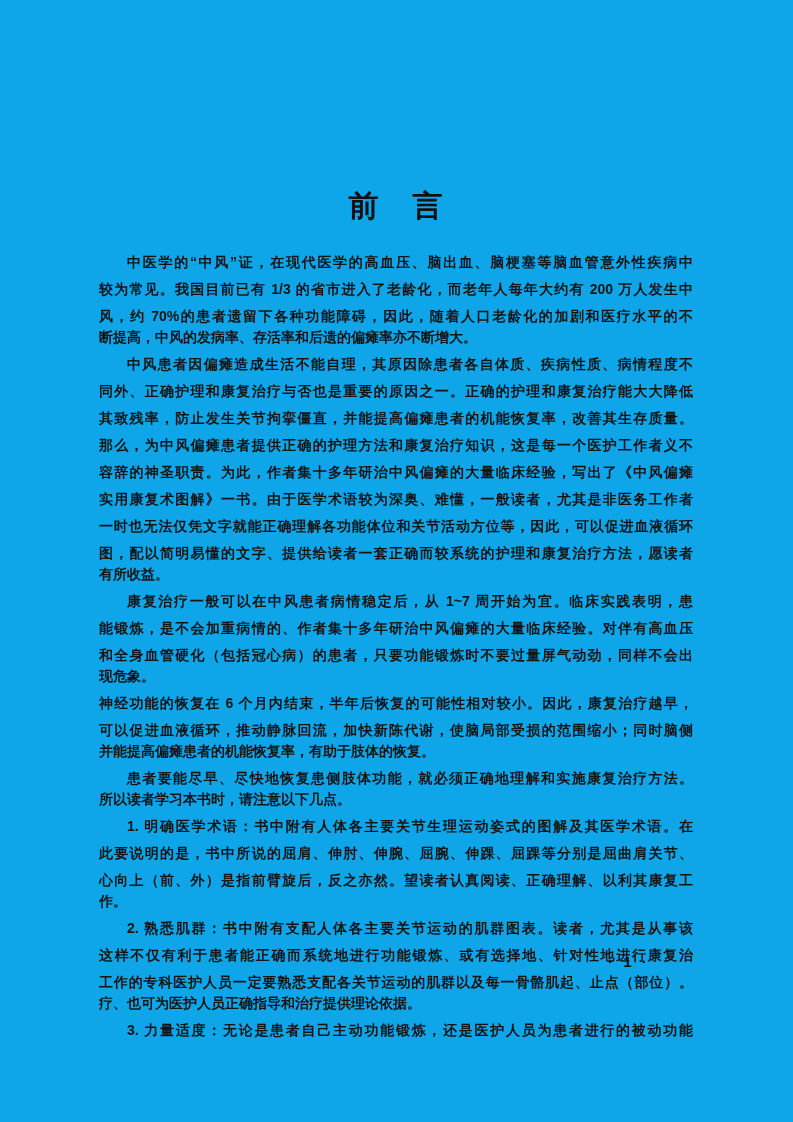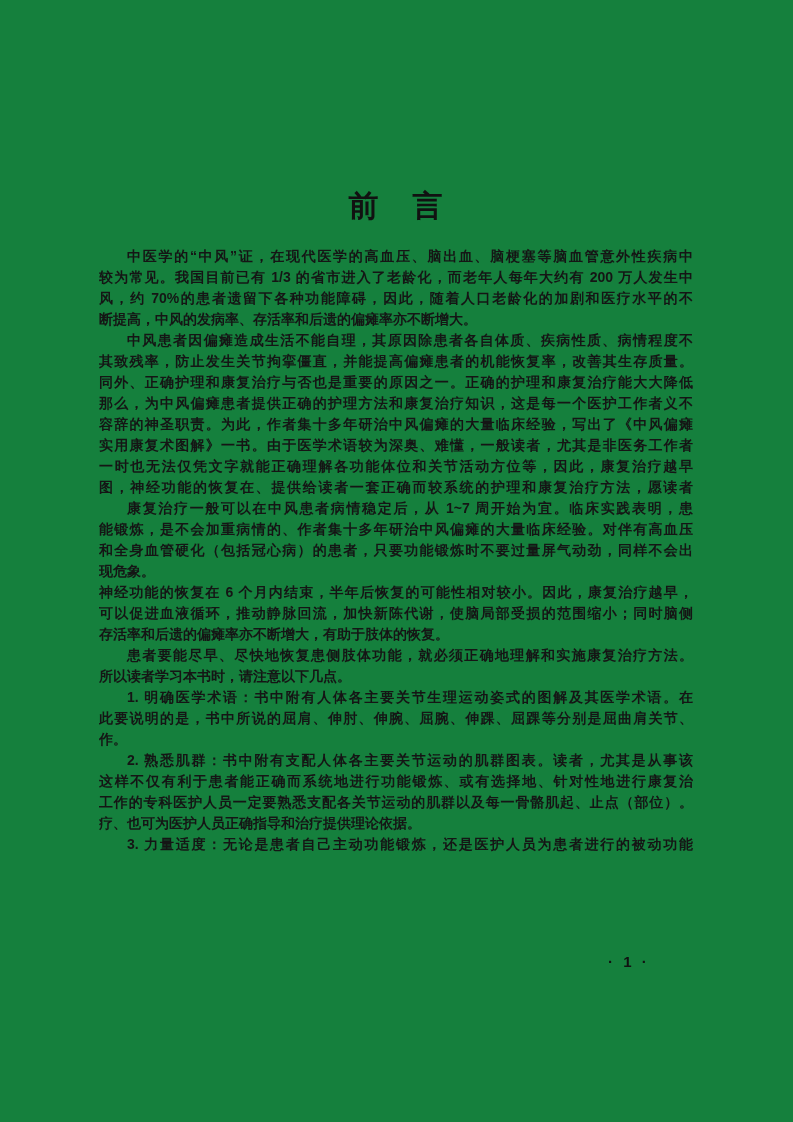--- a/index.html
+++ b/index.html
@@ -4,21 +4,21 @@
 <style>
   html, body {
     margin: 0;
     padding: 0;
     background: #ffffff;
   }
   .page {
     position: relative;
     width: 793px;
     height: 1122px;
-    background: #15803d;
+    background: #0ea5e9;
     overflow: hidden;
     font-family: "Liberation Sans", sans-serif;
     color: #111111;
   }
   .page-title {
     position: absolute;
     top: 190px;
     left: 0;
     width: 100%;
     text-align: center;
@@ -45,20 +45,21 @@
   .line {
     height: 21px;
     overflow: hidden;
     text-align: justify;
     text-align-last: left;
     white-space: nowrap;
   }
   .line.full {
     text-align-last: justify;
     white-space: normal;
+    margin-top: 6px;
   }
   .line.indent {
     text-indent: 2em;
   }
   .page-number {
     position: absolute;
     left: 608px;
     top: 953px;
     font-size: 15px;
     line-height: 18px;
@@ -75,46 +76,48 @@
 
   <div class="preface-body">
       <div class="para">
         <div class="line full indent">中医学的“中风”证，在现代医学的高血压、脑出血、脑梗塞等脑血管意外性疾病中</div>
         <div class="line full">较为常见。我国目前已有 1/3 的省市进入了老龄化，而老年人每年大约有 200 万人发生中</div>
         <div class="line full">风，约 70%的患者遗留下各种功能障碍，因此，随着人口老龄化的加剧和医疗水平的不</div>
         <div class="line">断提高，中风的发病率、存活率和后遗的偏瘫率亦不断增大。</div>
       </div>
       <div class="para">
         <div class="line full indent">中风患者因偏瘫造成生活不能自理，其原因除患者各自体质、疾病性质、病情程度不</div>
+        <div class="line full">同外、正确护理和康复治疗与否也是重要的原因之一。正确的护理和康复治疗能大大降低</div>
         <div class="line full">其致残率，防止发生关节拘挛僵直，并能提高偏瘫患者的机能恢复率，改善其生存质量。</div>
-        <div class="line full">同外、正确护理和康复治疗与否也是重要的原因之一。正确的护理和康复治疗能大大降低</div>
         <div class="line full">那么，为中风偏瘫患者提供正确的护理方法和康复治疗知识，这是每一个医护工作者义不</div>
         <div class="line full">容辞的神圣职责。为此，作者集十多年研治中风偏瘫的大量临床经验，写出了《中风偏瘫</div>
         <div class="line full">实用康复术图解》一书。由于医学术语较为深奥、难懂，一般读者，尤其是非医务工作者</div>
-        <div class="line full">一时也无法仅凭文字就能正确理解各功能体位和关节活动方位等，因此，康复治疗越早</div>
-        <div class="line full">图，神经功能的恢复在、提供给读者一套正确而较系统的护理和康复治疗方法，愿读者</div>
+        <div class="line full">一时也无法仅凭文字就能正确理解各功能体位和关节活动方位等，因此，可以促进血液循环</div>
+        <div class="line full">图，配以简明易懂的文字、提供给读者一套正确而较系统的护理和康复治疗方法，愿读者</div>
+        <div class="line">有所收益。</div>
       </div>
       <div class="para">
         <div class="line full indent">康复治疗一般可以在中风患者病情稳定后，从 1~7 周开始为宜。临床实践表明，患</div>
         <div class="line full">能锻炼，是不会加重病情的、作者集十多年研治中风偏瘫的大量临床经验。对伴有高血压</div>
         <div class="line full">和全身血管硬化（包括冠心病）的患者，只要功能锻炼时不要过量屏气动劲，同样不会出</div>
         <div class="line">现危象。</div>
       </div>
       <div class="para">
         <div class="line full">神经功能的恢复在 6 个月内结束，半年后恢复的可能性相对较小。因此，康复治疗越早，</div>
         <div class="line full">可以促进血液循环，推动静脉回流，加快新陈代谢，使脑局部受损的范围缩小；同时脑侧</div>
-        <div class="line">存活率和后遗的偏瘫率亦不断增大，有助于肢体的恢复。</div>
+        <div class="line">并能提高偏瘫患者的机能恢复率，有助于肢体的恢复。</div>
       </div>
       <div class="para">
         <div class="line full indent">患者要能尽早、尽快地恢复患侧肢体功能，就必须正确地理解和实施康复治疗方法。</div>
         <div class="line">所以读者学习本书时，请注意以下几点。</div>
       </div>
       <div class="para">
         <div class="line full indent">1. 明确医学术语：书中附有人体各主要关节生理运动姿式的图解及其医学术语。在</div>
         <div class="line full">此要说明的是，书中所说的屈肩、伸肘、伸腕、屈腕、伸踝、屈踝等分别是屈曲肩关节、</div>
+        <div class="line full">心向上（前、外）是指前臂旋后，反之亦然。望读者认真阅读、正确理解、以利其康复工</div>
         <div class="line">作。</div>
       </div>
       <div class="para">
         <div class="line full indent">2. 熟悉肌群：书中附有支配人体各主要关节运动的肌群图表。读者，尤其是从事该</div>
         <div class="line full">这样不仅有利于患者能正确而系统地进行功能锻炼、或有选择地、针对性地进行康复治</div>
         <div class="line full">工作的专科医护人员一定要熟悉支配各关节运动的肌群以及每一骨骼肌起、止点（部位）。</div>
         <div class="line">疗、也可为医护人员正确指导和治疗提供理论依据。</div>
       </div>
       <div class="para">
         <div class="line full indent">3. 力量适度：无论是患者自己主动功能锻炼，还是医护人员为患者进行的被动功能</div>

